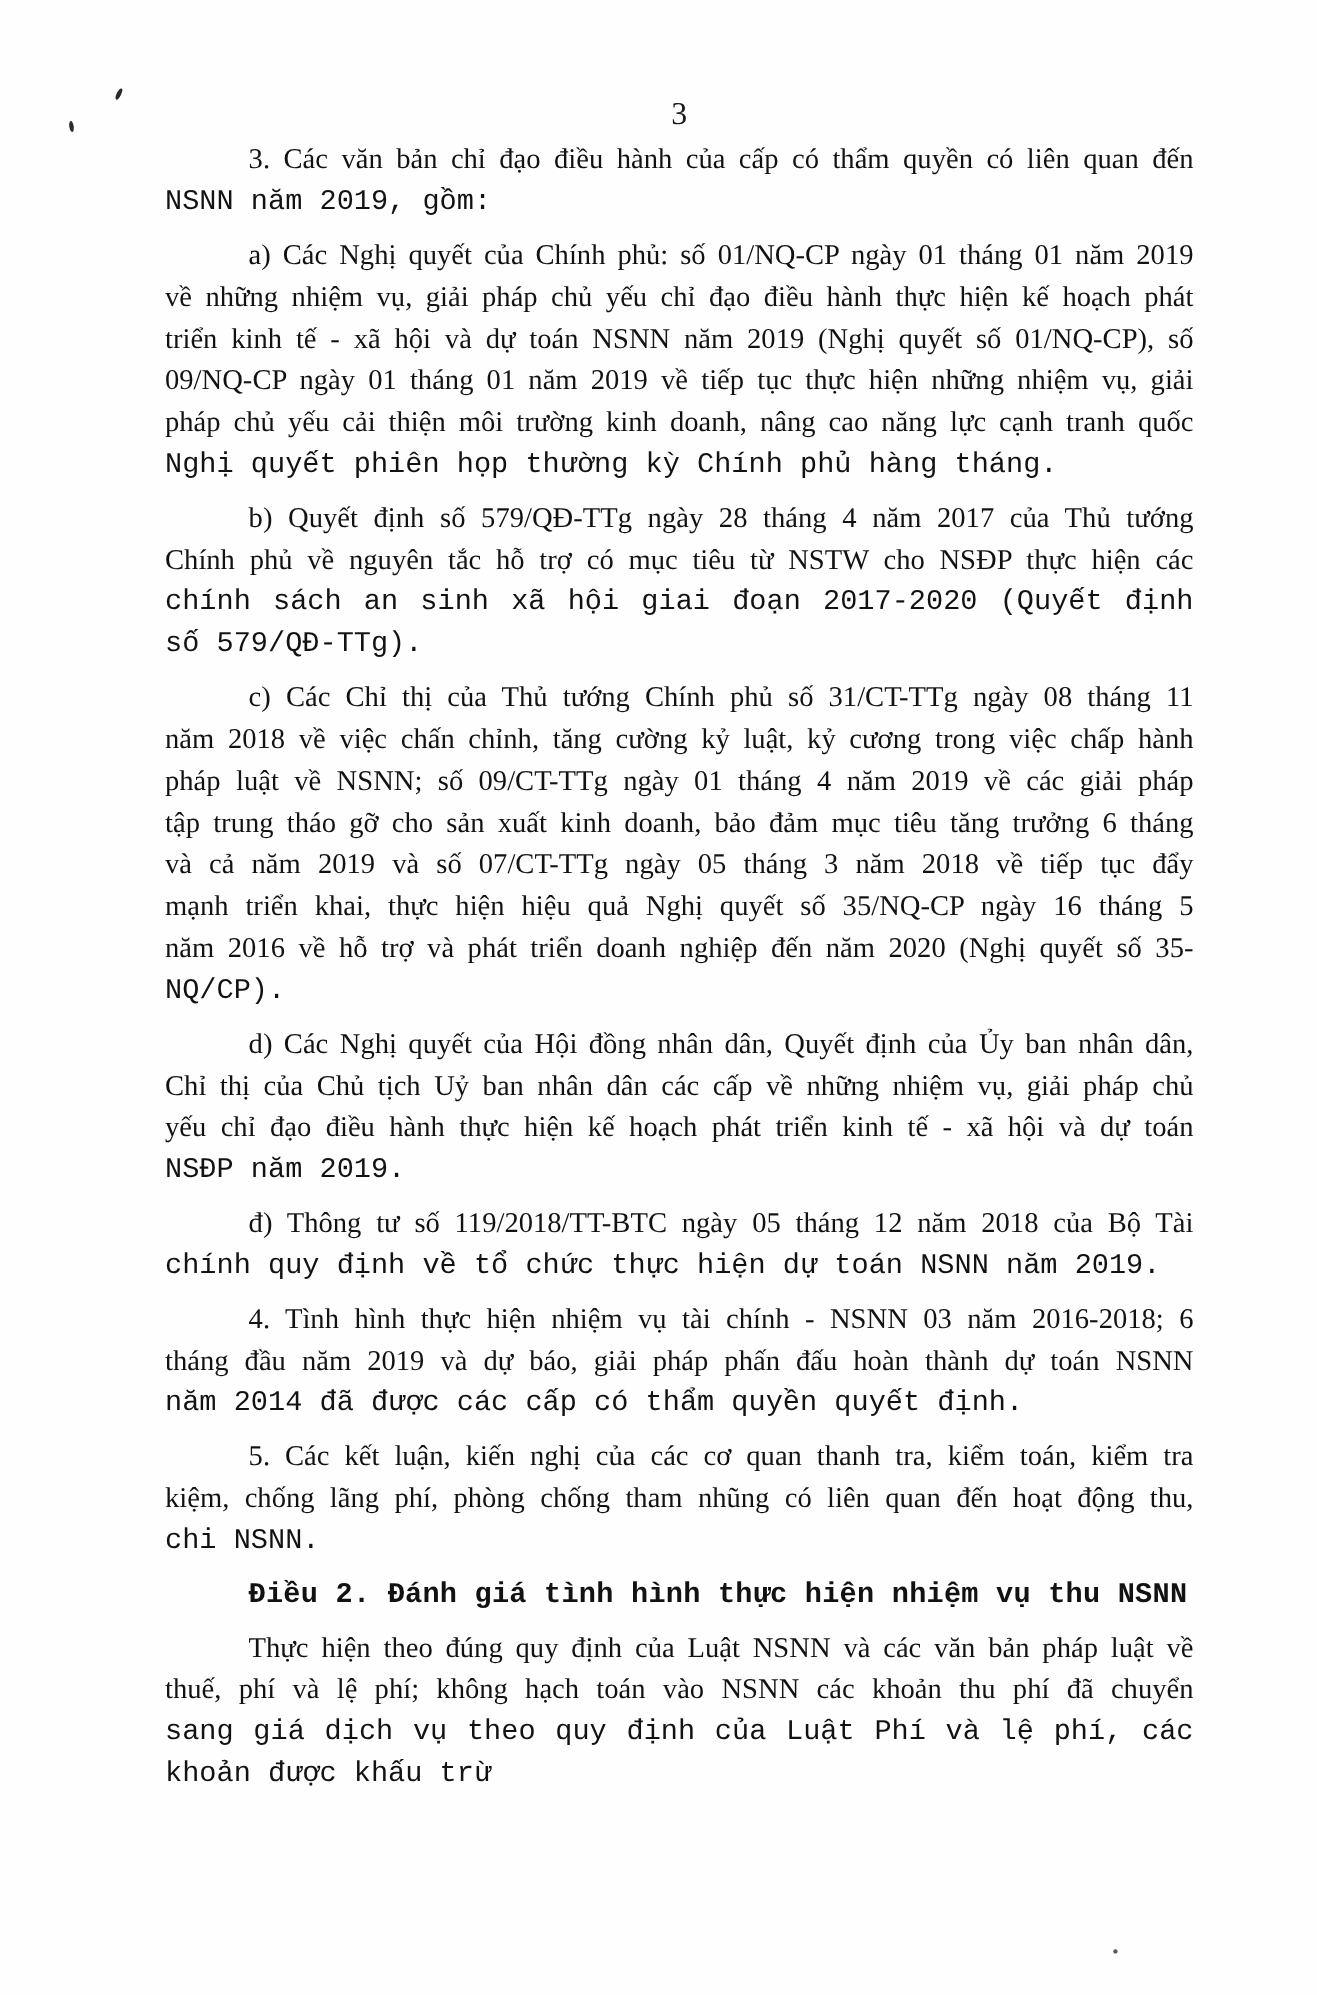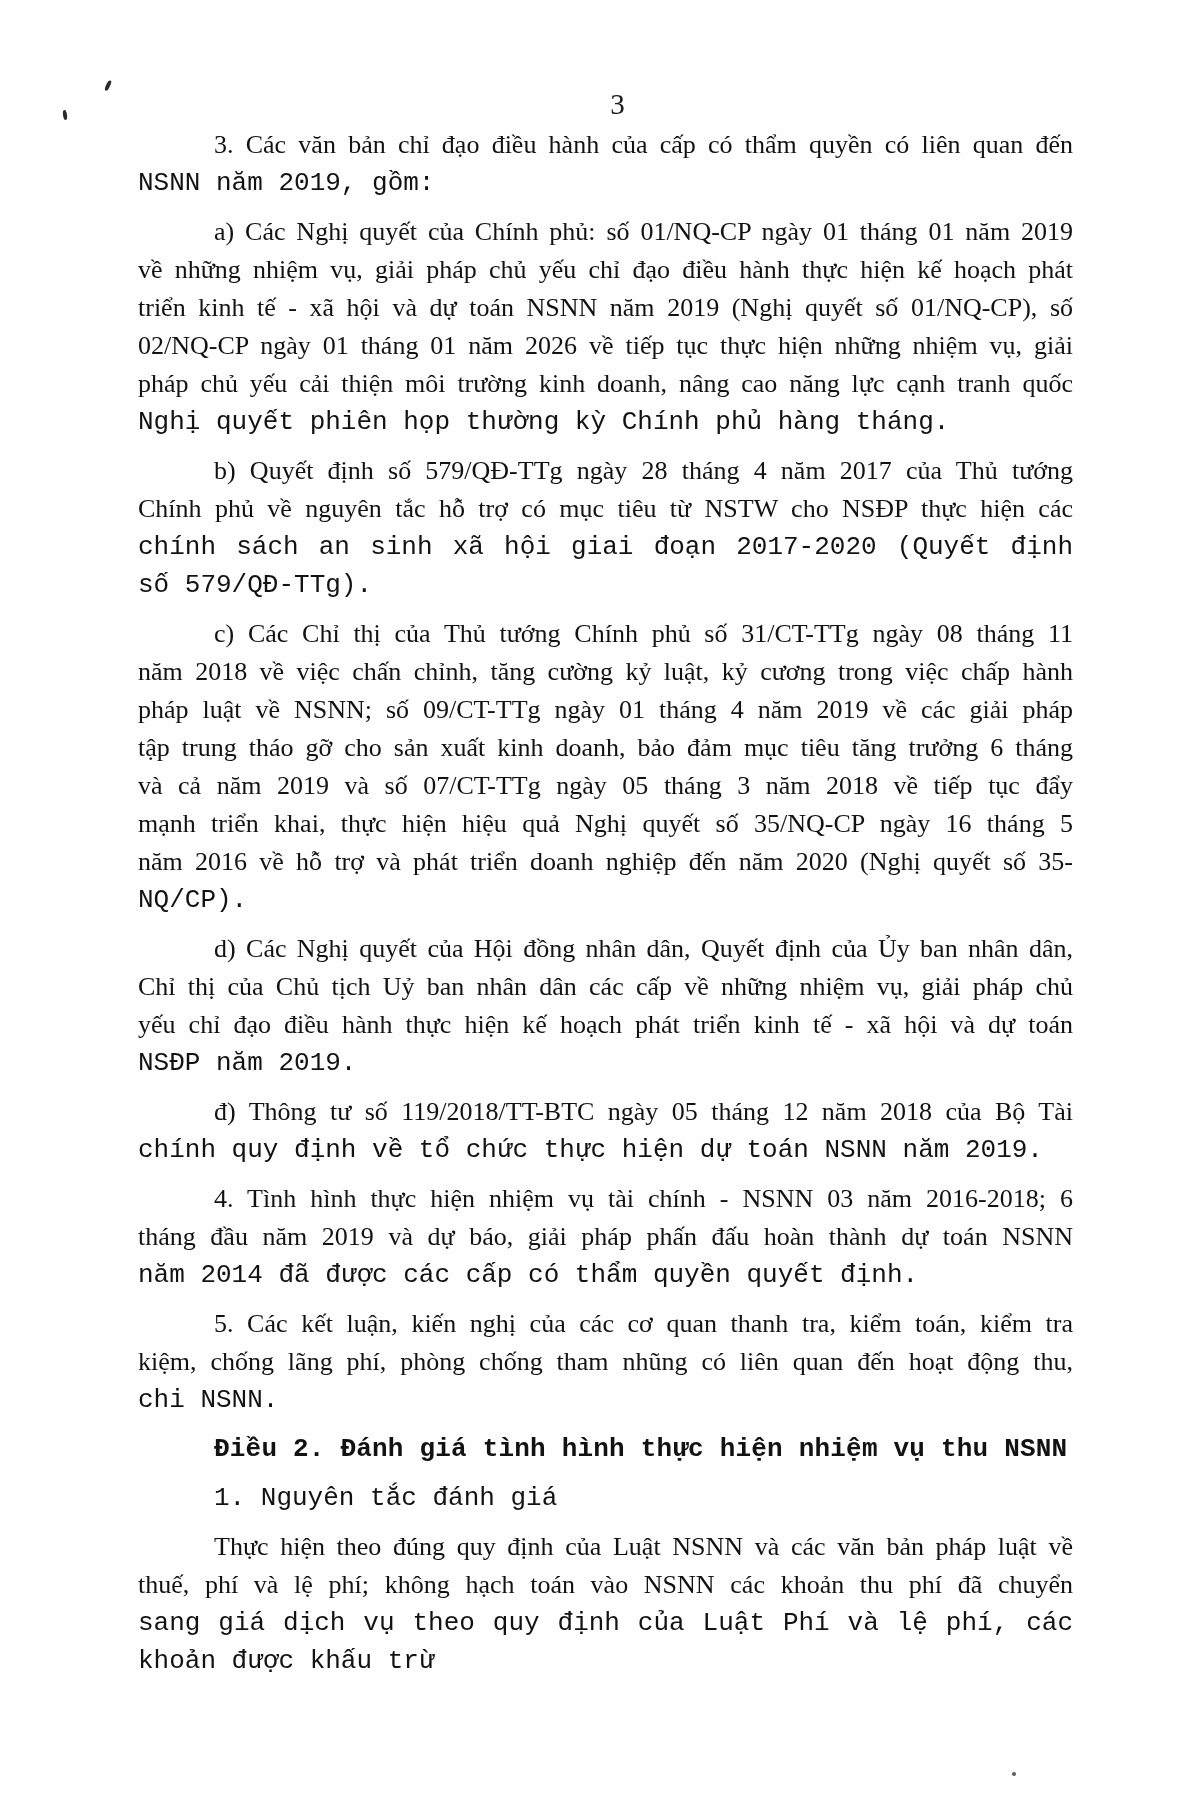--- a/index.html
+++ b/index.html
@@ -21,21 +21,21 @@
     top: 88px;
     left: 150px;
     width: 935px;
     text-align: center;
     font-size: 29px;
     color: #1a1a1a;
   }
   .content {
     position: absolute;
     top: 126px;
-    left: 138px;
+    left: 150px;
     width: 935px;
     font-size: 26px;
     line-height: 38px;
   }
   .content p {
     margin: 0 0 11px 0;
     padding: 0;
   }
   .line {
     display: block;
@@ -101,21 +101,21 @@
 
     <p>
       <span class="line first">3. Các văn bản chỉ đạo điều hành của cấp có thẩm quyền có liên quan đến</span>
       <span class="line lastline">NSNN năm 2019, gồm:</span>
     </p>
 
     <p>
       <span class="line first">a) Các Nghị quyết của Chính phủ: số 01/NQ-CP ngày 01 tháng 01 năm 2019</span>
       <span class="line">về những nhiệm vụ, giải pháp chủ yếu chỉ đạo điều hành thực hiện kế hoạch phát</span>
       <span class="line">triển kinh tế - xã hội và dự toán NSNN năm 2019 (Nghị quyết số 01/NQ-CP), số</span>
-      <span class="line">02/NQ-CP ngày 01 tháng 01 năm 2026 về tiếp tục thực hiện những nhiệm vụ, giải</span>
+      <span class="line">09/NQ-CP ngày 01 tháng 01 năm 2019 về tiếp tục thực hiện những nhiệm vụ, giải</span>
       <span class="line">pháp chủ yếu cải thiện môi trường kinh doanh, nâng cao năng lực cạnh tranh quốc</span>
       <span class="line lastline">Nghị quyết phiên họp thường kỳ Chính phủ hàng tháng.</span>
     </p>
 
     <p>
       <span class="line first">b) Quyết định số 579/QĐ-TTg ngày 28 tháng 4 năm 2017 của Thủ tướng</span>
       <span class="line">Chính phủ về nguyên tắc hỗ trợ có mục tiêu từ NSTW cho NSĐP thực hiện các</span>
       <span class="line lastline">chính sách an sinh xã hội giai đoạn 2017-2020 (Quyết định số 579/QĐ-TTg).</span>
     </p>
 
@@ -151,23 +151,20 @@
     <p>
       <span class="line first">5. Các kết luận, kiến nghị của các cơ quan thanh tra, kiểm toán, kiểm tra</span>
       <span class="line">kiệm, chống lãng phí, phòng chống tham nhũng có liên quan đến hoạt động thu,</span>
       <span class="line lastline">chi NSNN.</span>
     </p>
 
     <p class="heading">
       <span class="line first lastline">Điều 2. Đánh giá tình hình thực hiện nhiệm vụ thu NSNN</span>
     </p>
 
-    <p>
-      <span class="line first lastline">1. Nguyên tắc đánh giá</span>
-    </p>
 
     <p>
       <span class="line first">Thực hiện theo đúng quy định của Luật NSNN và các văn bản pháp luật về</span>
       <span class="line">thuế, phí và lệ phí; không hạch toán vào NSNN các khoản thu phí đã chuyển</span>
       <span class="line lastline">sang giá dịch vụ theo quy định của Luật Phí và lệ phí, các khoản được khấu trừ</span>
     </p>
 
   </div>
 
   <span class="dot"></span>

